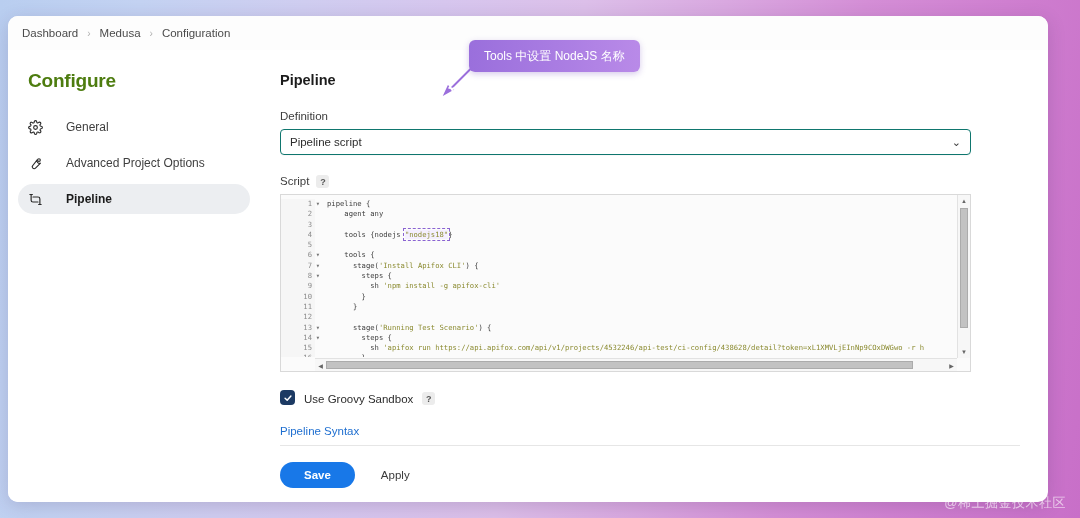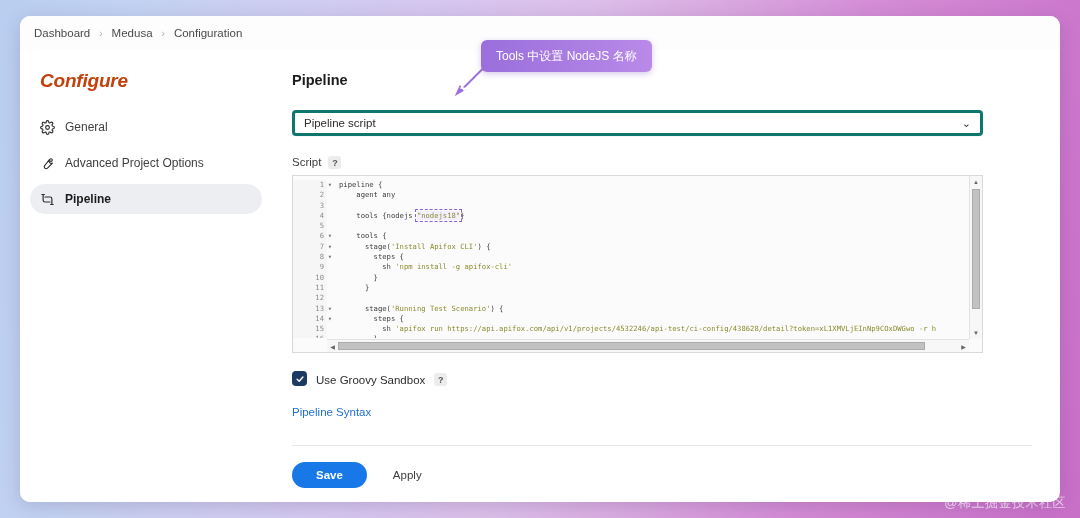--- a/index.html
+++ b/index.html
@@ -21,21 +21,21 @@
         #d9a8e0 62%,
         #d48ed6 74%,
         #cf7fd0 86%,
         #c86fc8 100%);
     position: relative;
   }
 
   
   .window {
     position: absolute;
-    left: 20px;
+    left: 8px;
     top: 16px;
     width: 1040px;
     height: 486px;
     background: #ffffff;
     border-radius: 10px;
     box-shadow: 0 4px 18px rgba(60,40,90,.18);
     overflow: hidden;
   }
 
   
@@ -65,29 +65,28 @@
   
   .sidebar {
     width: 252px;
     padding: 20px 10px 0 0;
     background: #ffffff;
     flex-shrink: 0;
   }
   .configure-title {
     font-size: 19px;
     font-weight: bold;
-    color: #c2410c;
+    color: #4d7c0f;
     padding: 0 0 20px 20px;
     letter-spacing: -.2px;
-    font-style: italic;
   }
   .nav-item {
     display: flex;
     align-items: center;
-    gap: 10px;
+    gap: 23px;
     height: 30px;
     margin: 0 0 6px 10px;
     padding: 0 10px;
     border-radius: 15px;
     font-size: 12px;
     color: #3f3f3f;
     cursor: pointer;
   }
   .nav-item.active {
     background: #eceef1;
@@ -116,21 +115,21 @@
     margin-bottom: 22px;
   }
   .field-label {
     font-size: 11.5px;
     color: #3d3d3d;
     margin-bottom: 7px;
   }
 
   .select-box {
     height: 26px;
-    border: 3px solid #0f766e;
+    border: 1px solid #0f766e;
     border-radius: 4px;
     background: #fff;
     display: flex;
     align-items: center;
     padding: 0 9px;
     font-size: 11.5px;
     color: #2d2d2d;
     cursor: pointer;
     width: 691px;
     box-shadow: 0 1px 1px rgba(0,0,0,.03);
@@ -406,20 +405,21 @@
             <path d="M17 20h4"></path>
           </svg>
         </span>
         <span>Pipeline</span>
       </div>
     </div>
 
     <div class="main">
       <div class="panel-title">Pipeline</div>
 
+      <div class="field-label">Definition</div>
       <div class="select-box">
         <span class="select-value">Pipeline script</span>
         <span class="chevron">⌄</span>
       </div>
 
       <div class="script-row">
         <span class="script-label">Script</span>
         <span class="help-badge">?</span>
       </div>
 

